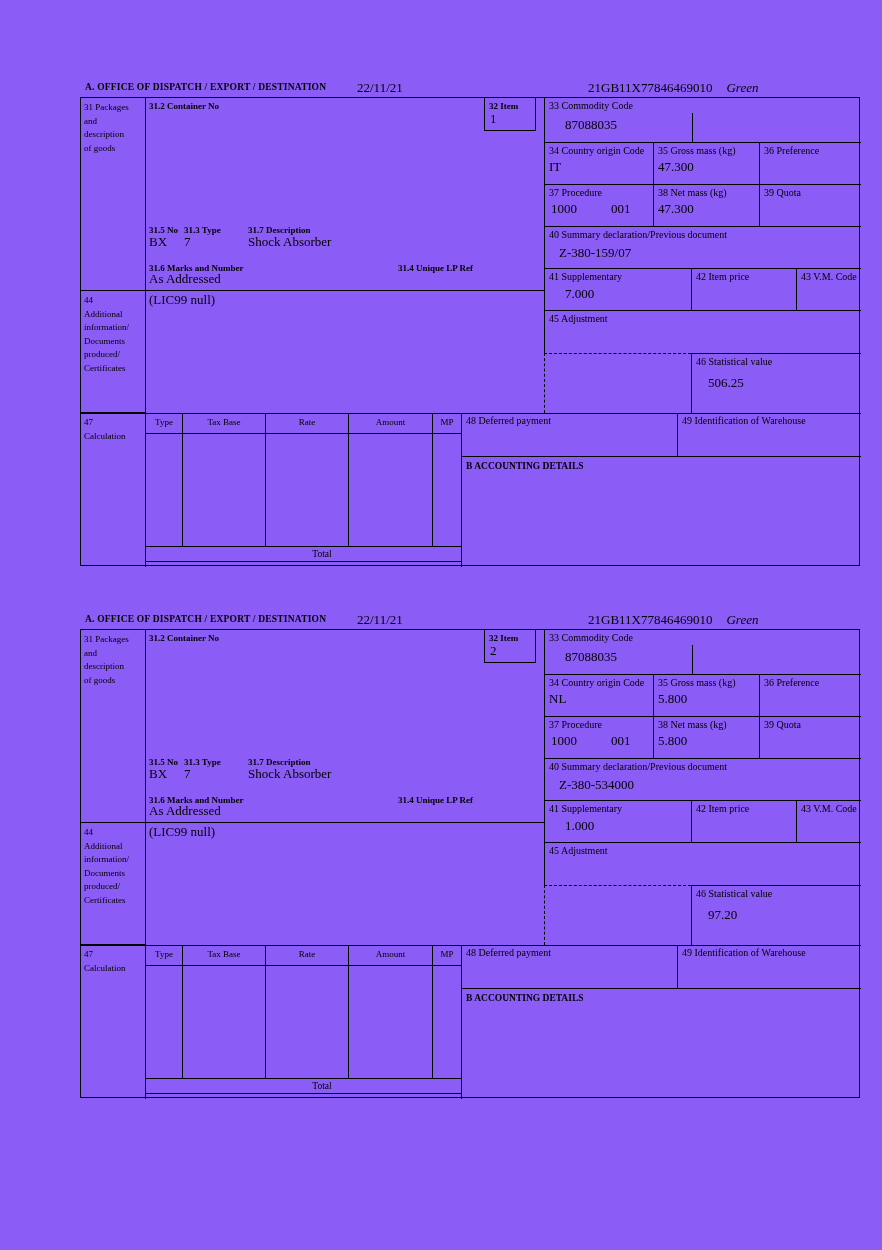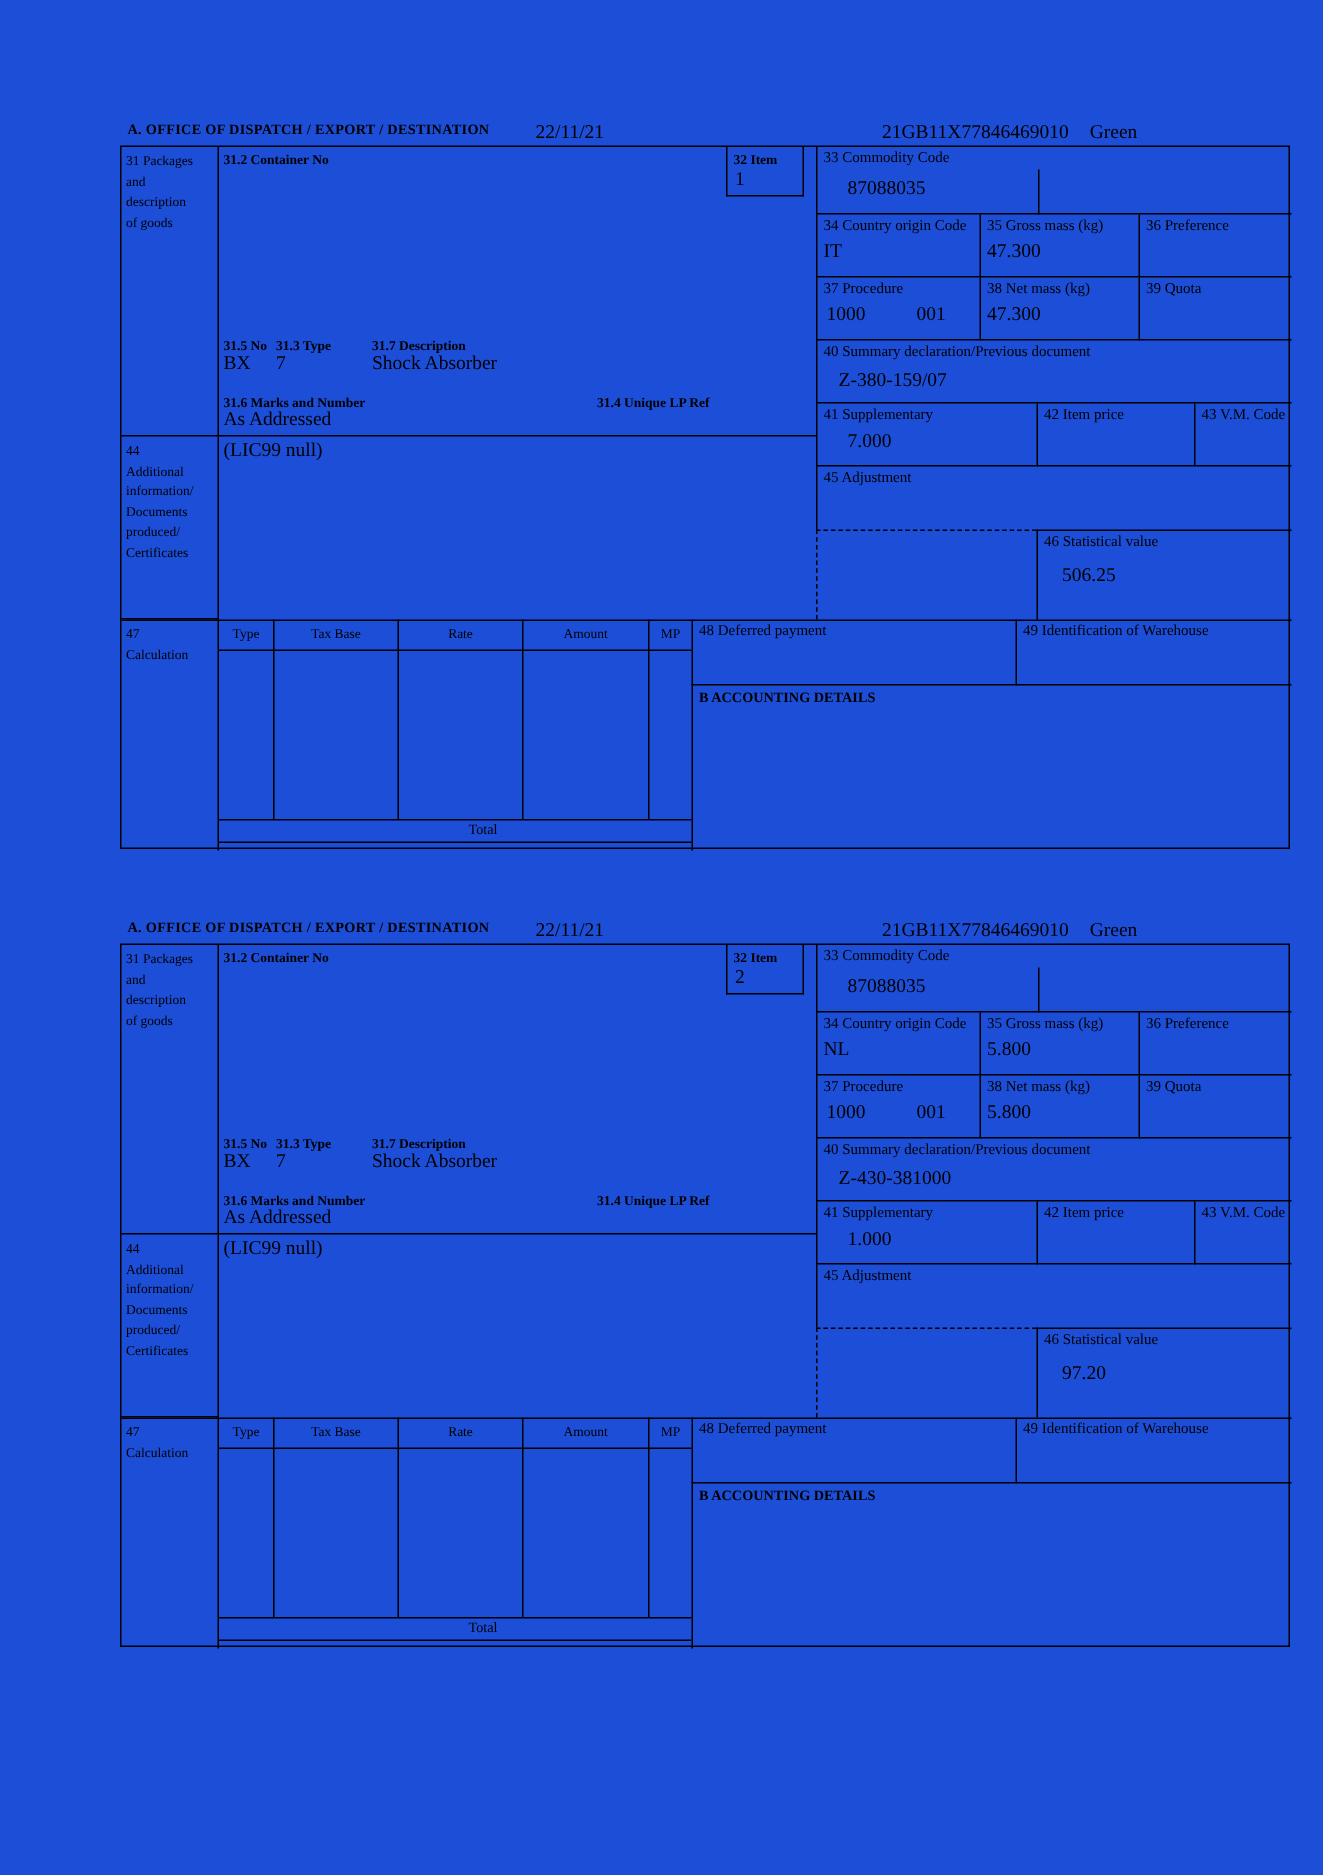--- a/index.html
+++ b/index.html
@@ -1,33 +1,33 @@
 <!DOCTYPE html>
 <html><head>
 <meta charset="utf-8">
 <style>
   * { margin:0; padding:0; box-sizing:border-box; }
   body { background:#fff; }
-  .page { position:relative; width:882px; height:1250px; background:#1d4ed8;
+  .page { position:relative; width:882px; height:1250px; background:#8b5cf6;
           font-family:"Liberation Serif", serif; color:#000; overflow:hidden; }
   .section { position:absolute; left:0; width:882px; height:532px; }
   .form { position:absolute; left:80px; top:17px; width:780px; height:469px; border:1px solid #000; }
   .cell { position:absolute; box-sizing:border-box; }
   .bl { border-left:1px solid #000; } .br { border-right:1px solid #000; }
   .bb { border-bottom:1px solid #000; } .bt { border-top:1px solid #000; }
   .dl { border-left:1px dashed #000; } .dt { border-top:1px dashed #000; }
   .hline { position:absolute; height:0; border-top:1px solid #000; }
   .vline { position:absolute; width:0; border-left:1px solid #000; }
   .sidelbl { font-size:9px; line-height:13.5px; padding:3px 2px 0 3px; white-space:pre-line; }
   .boxlbl { display:block; font-size:10px; line-height:10px; padding:3px 0 0 4px; white-space:nowrap; }
   .lbl { position:absolute; font-size:9px; line-height:10px; white-space:nowrap;font-weight:bold; }
   .v { position:absolute; font-size:13px; line-height:15px; white-space:nowrap; }
   .hdr-office { position:absolute; font-size:9.5px; font-weight:bold; letter-spacing:0.2px; white-space:nowrap; }
   .hdr-val { position:absolute; font-size:13px; white-space:nowrap; }
-  .routing { margin-left:14px; }
+  .routing { margin-left:14px;font-style:italic; }
   .th { position:absolute; left:0; top:4px; width:100%; text-align:center; font-size:9px; }
   .total-row span { display:block; text-align:center; padding-left:37px; padding-top:2px; font-size:9.5px; }
   .acct { font-size:9.5px; font-weight:bold; padding:4px 0 0 4px; display:block; }
 </style>
 </head>
 <body>
 
 <div class="page">
 
   <div class="section" style="top:80px">
@@ -226,21 +226,21 @@
       <div class="cell bl bb" style="left:572px;top:87px;width:106px;height:42px">
         <span class="boxlbl">38 Net mass (kg)</span>
         <span class="v" style="left:4px;top:16px">5.800</span>
       </div>
       <div class="cell bl bb" style="left:678px;top:87px;width:102px;height:42px">
         <span class="boxlbl">39 Quota</span>
         <span class="v" style="left:4px;top:16px"></span>
       </div>
       <div class="cell bl bb" style="left:463px;top:129px;width:317px;height:42px">
         <span class="boxlbl">40 Summary declaration/Previous document</span>
-        <span class="v" style="left:14px;top:18px">Z-430-381000</span>
+        <span class="v" style="left:14px;top:18px">Z-380-534000</span>
       </div>
       <div class="cell bl bb" style="left:463px;top:171px;width:147px;height:42px">
         <span class="boxlbl">41 Supplementary</span>
         <span class="v" style="left:20px;top:17px">1.000</span>
       </div>
       <div class="cell bl bb" style="left:610px;top:171px;width:105px;height:42px">
         <span class="boxlbl">42 Item price</span>
         <span class="v" style="left:4px;top:17px"></span>
       </div>
       <div class="cell bl bb" style="left:715px;top:171px;width:65px;height:42px">

